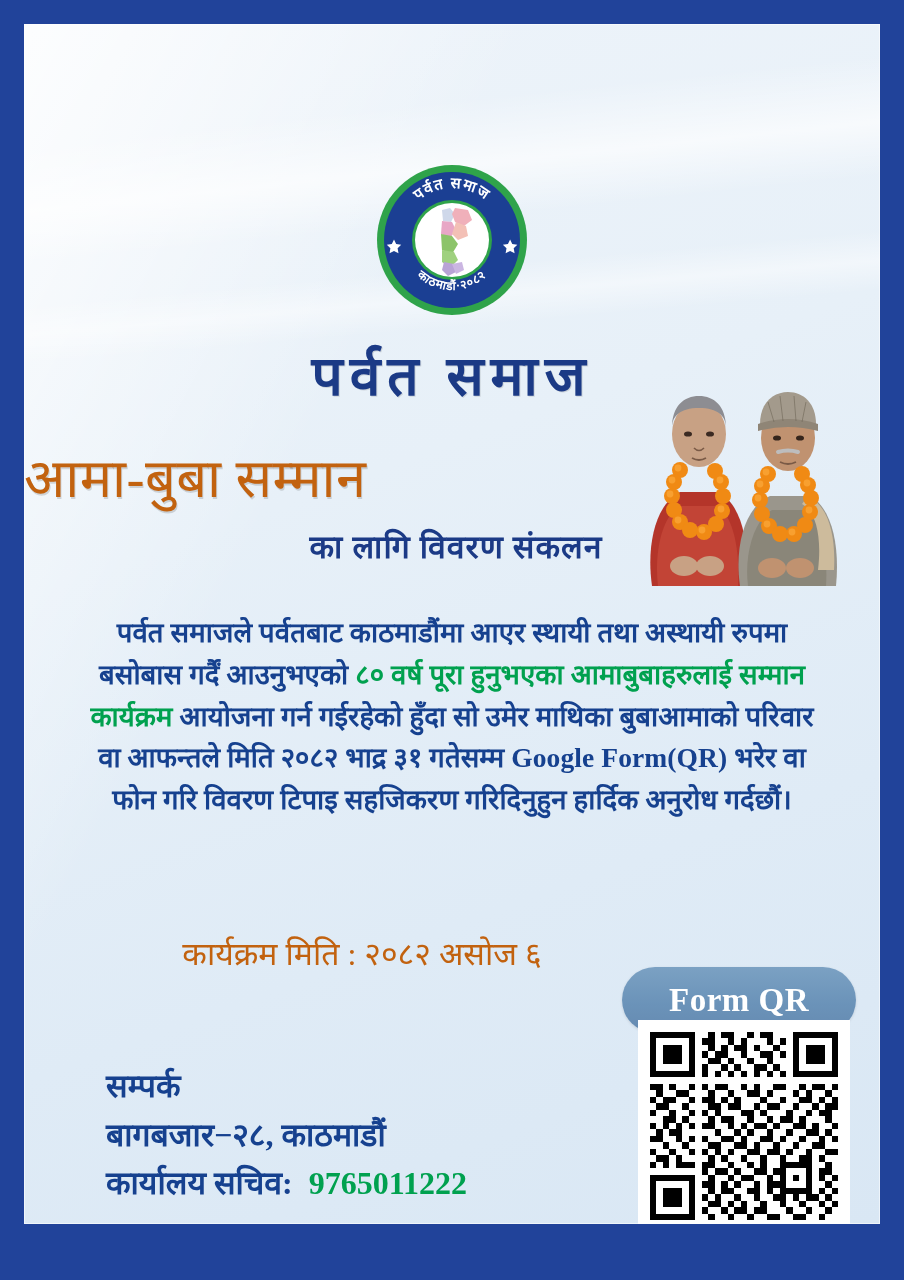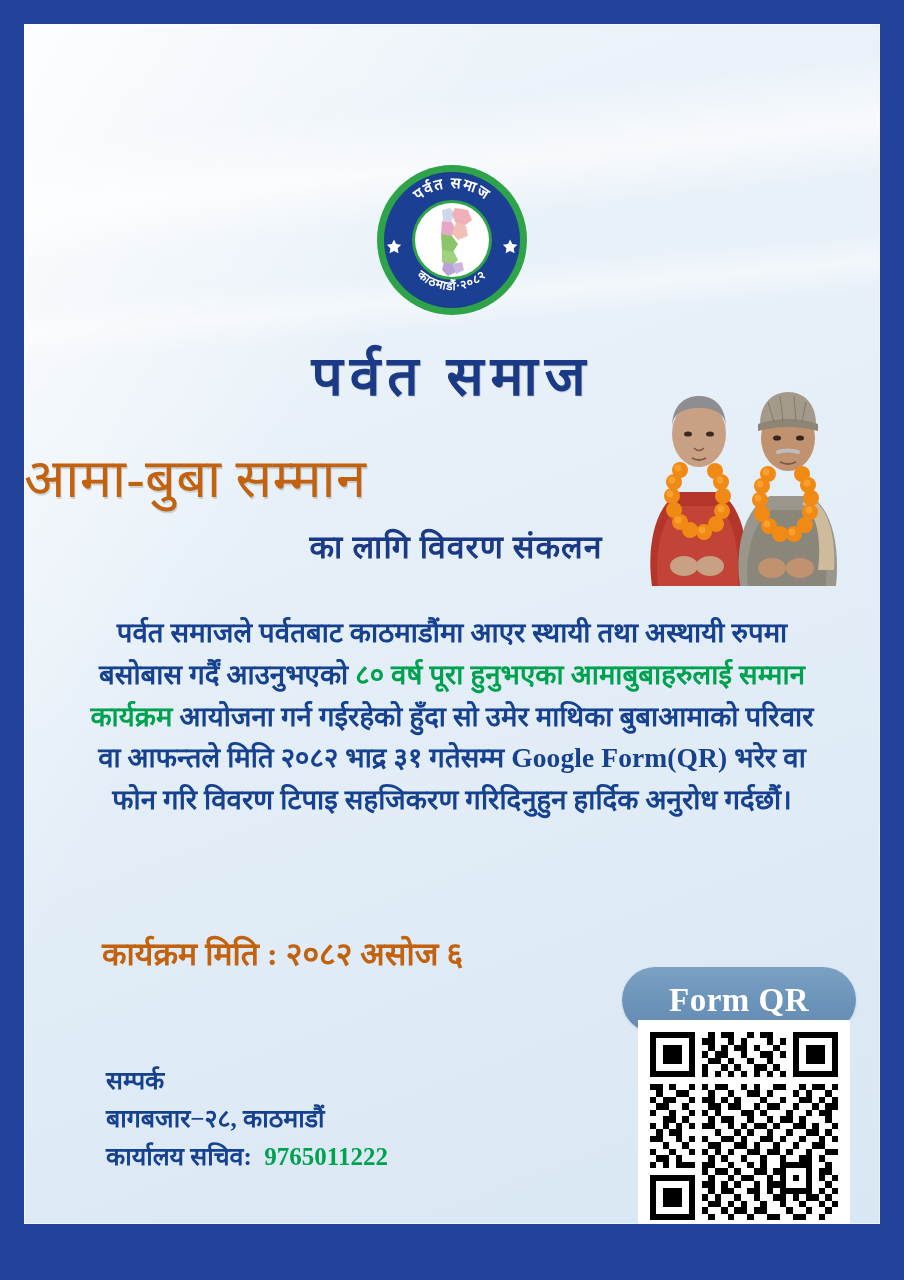--- a/index.html
+++ b/index.html
@@ -118,34 +118,34 @@
     letter-spacing:.1px;
   }
   .body-text .hl { color:#00a14f; }
 
   
   .prog-date {
     position:absolute; left:78px; top:908px;
     width:520px;
     color:#c2620f;
     font-family:"Liberation Serif", serif;
-    font-weight:bold;
+    font-weight:normal;
     font-size:32px;
     line-height:1.42;
-    text-align:left;
+    text-align:center;
   }
 
   
   .contact {
     position:absolute; left:82px; top:1038px;
     width:510px;
     color:#16418f;
     font-family:"Liberation Serif", serif;
     font-weight:bold;
-    font-size:25px;
+    font-size:32px;
     line-height:1.52;
     text-align:left;
   }
   .contact .phone { color:#00a14f; font-family:"Liberation Serif", serif; }
 
   
   .qr-pill {
     position:absolute; left:598px; top:910px;
     width:234px; height:66px;
     border-radius:33px;

